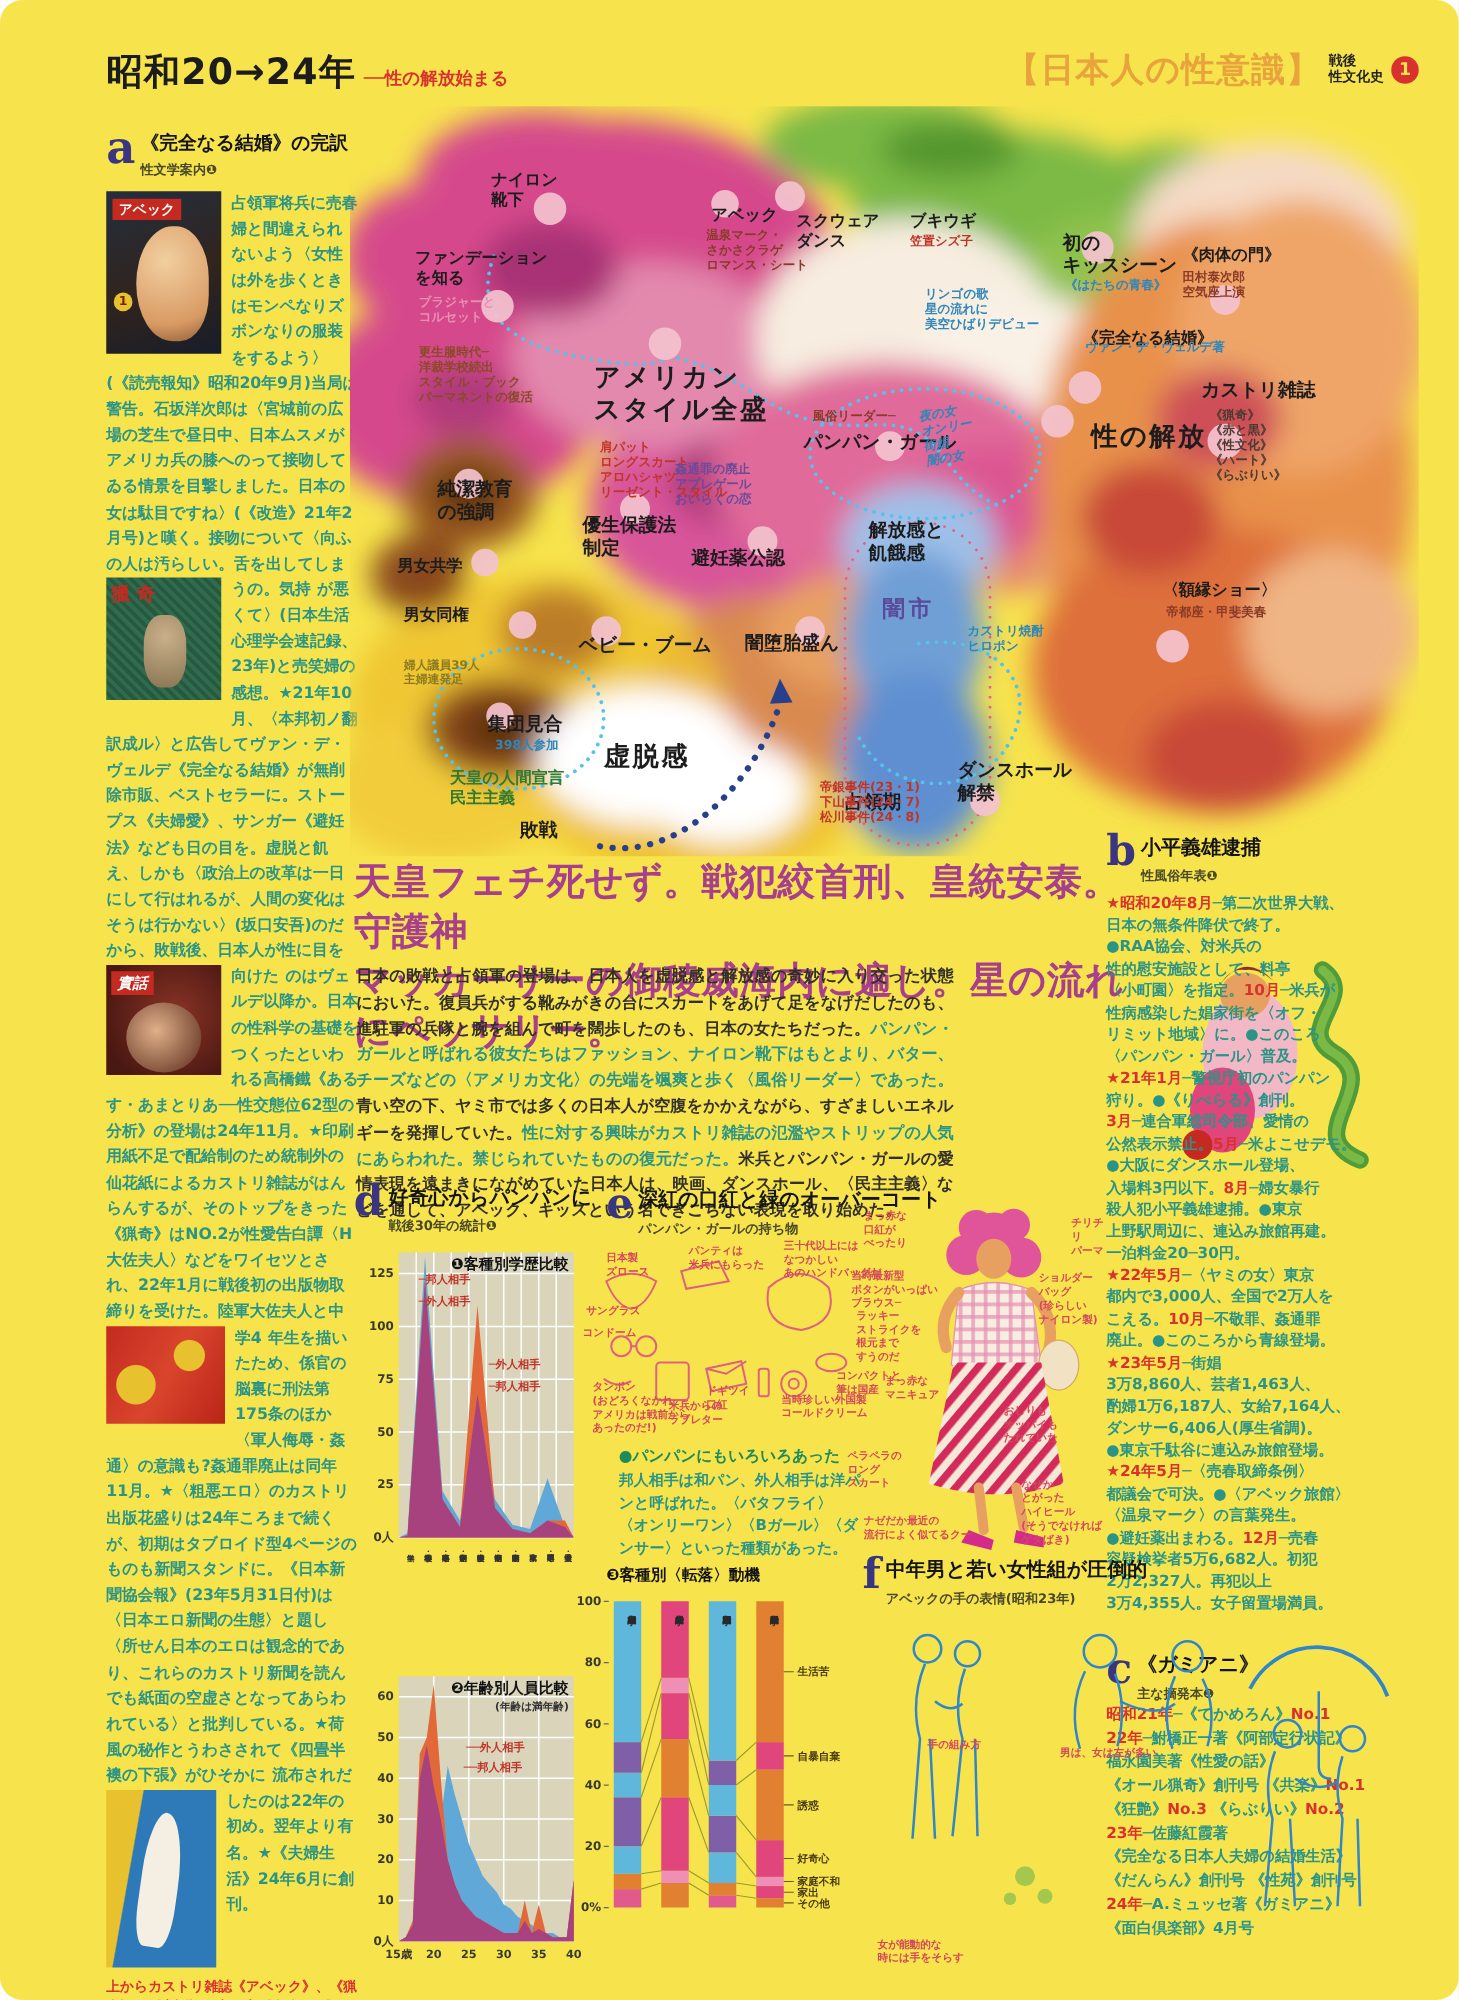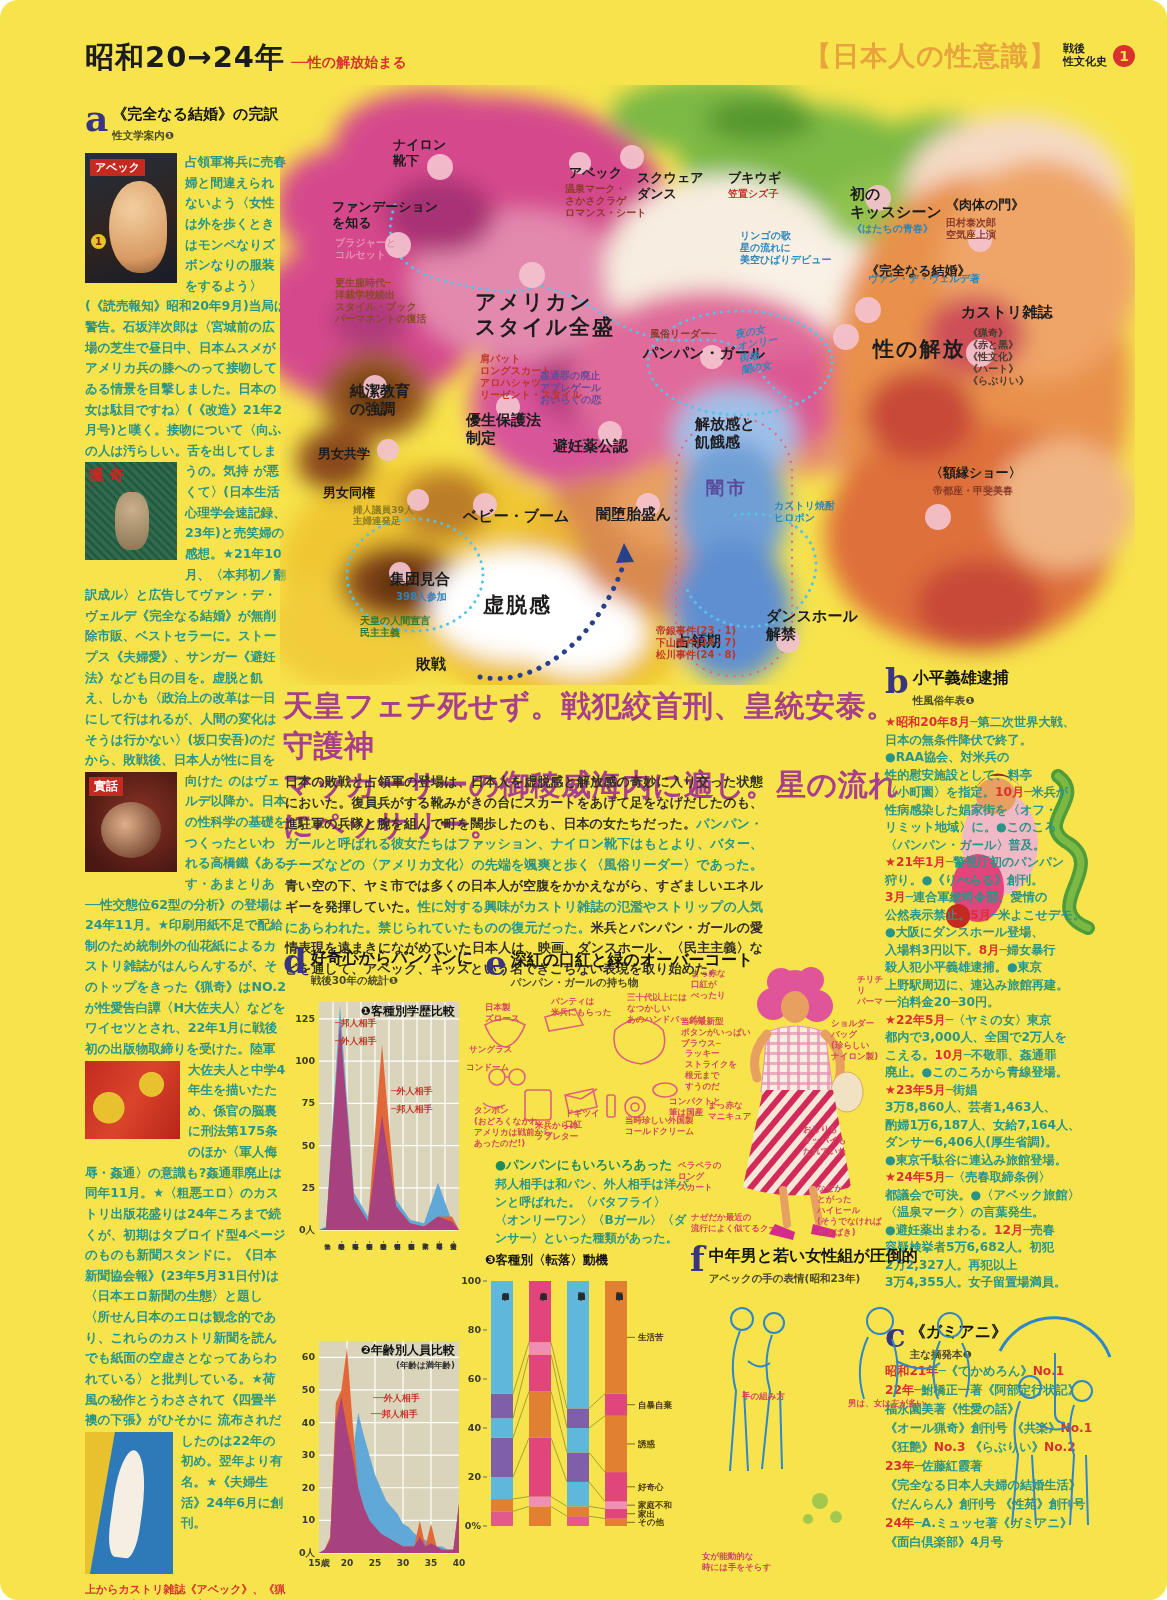--- a/index.html
+++ b/index.html
@@ -26,21 +26,21 @@
   #leftcol .sec-title{font-size:15px;}
   .lc-text{font-size:12.6px;line-height:1.48;color:#2A9486;font-weight:bold;text-align:justify;}
   .cover{float:left;margin:2px 8px 4px 0;position:relative;overflow:hidden;}
   .cover1{width:92px;height:130px;background:linear-gradient(160deg,#232e3e 0%,#31241e 55%,#171d2a 100%);}
   .cover1 .band{position:absolute;left:5px;top:6px;background:#C42A20;color:#fff;font-size:11px;font-weight:bold;padding:1px 5px;}
   .cover1 .pin{position:absolute;left:24px;top:28px;width:58px;height:92px;border-radius:50% 45% 40% 50%;background:radial-gradient(circle at 40% 30%,#F2CFA0,#D89A63 70%,#8a5a35);}
   .cover1 .num{position:absolute;left:6px;bottom:34px;width:15px;height:15px;border-radius:50%;background:#E8C22E;color:#7A1F12;font-size:10px;font-weight:bold;text-align:center;line-height:15px;}
   .cover2{width:92px;height:98px;background:repeating-linear-gradient(45deg,#2E6B4F 0 3px,#27593f 3px 6px);}
   .cover2 .t{position:absolute;left:4px;top:4px;right:4px;display:flex;justify-content:space-between;color:#C42A20;font-size:15px;font-weight:bold;font-family:"DejaVu Serif",serif;}
   .cover2 .fig{position:absolute;left:30px;top:30px;width:34px;height:58px;border-radius:40%;background:radial-gradient(circle at 50% 30%,#C9B08A,#8a7452);}
-  .cover3{width:92px;height:100px;background:radial-gradient(circle at 60% 45%,#8a3326,#4a1812 80%);}
+  .cover3{width:92px;height:88px;background:radial-gradient(circle at 60% 45%,#8a3326,#4a1812 80%);font-style:italic;}
   .cover3 .band{position:absolute;left:4px;top:5px;background:#C42A20;color:#fff;font-size:12px;font-weight:bold;padding:1px 5px;font-family:"DejaVu Serif",serif;}
   .cover3 .faces{position:absolute;left:16px;top:30px;width:60px;height:56px;border-radius:50%;background:radial-gradient(circle at 40% 40%,#E0B08A,#7a4a35 75%);}
   .cover4{width:95px;height:78px;background:
      radial-gradient(circle at 25% 60%,#E8C22E 0 18%,transparent 19%),
      radial-gradient(circle at 70% 30%,#E8C22E 0 14%,transparent 15%),
      linear-gradient(120deg,#C42A20 0%,#D9452C 50%,#B92418 100%);}
   .cover5{width:88px;height:142px;background:linear-gradient(100deg,#E8C22E 0 26%,#2E7AB8 27% 100%);}
   .cover5 .dancer{position:absolute;left:28px;top:18px;width:30px;height:108px;border-radius:45% 55% 30% 30%;background:#F4EFE2;transform:rotate(8deg);}
   .lc-caption{clear:both;font-size:11px;line-height:1.5;color:#D9322E;font-weight:bold;padding-top:4px;}
   
@@ -51,21 +51,21 @@
   .ml-black-lg{font-size:21px;letter-spacing:2px;}
   .ml-black-lg2{font-size:15px;}
   .ml-red{color:#C03428;font-size:10px;}
   .ml-darkred{color:#8A3A28;font-size:10px;}
   .ml-pink{color:#E890B2;font-size:10px;}
   .ml-brown{color:#8A4A28;font-size:10px;}
   .ml-blue{color:#2F86B8;font-size:10px;}
   .ml-blue-it{color:#2F86B8;font-size:10px;font-style:italic;transform:rotate(-10deg);}
   .ml-purple{color:#6A4A9A;font-size:10px;}
   .ml-olive{color:#8A7A20;font-size:9.5px;}
-  .ml-green{color:#2F7A30;font-size:10px;}
+  .ml-green{color:#2F7A30;font-size:13px;}
   .ml-navy-lg{color:#5A4A9A;font-size:18px;letter-spacing:3px;}
   .ml-dark{color:#4A3A30;font-size:10px;}
   
   #headline{position:absolute;left:283px;top:686px;width:620px;color:#A83F8C;font-weight:bold;font-size:30px;line-height:1.32;letter-spacing:.5px;font-family:"DejaVu Serif",serif;}
   #main-para{position:absolute;left:285px;top:772px;width:478px;font-size:13px;line-height:1.6;text-align:justify;font-weight:bold;}
   #main-para .ink{color:#33302a;}
   #main-para .teal{color:#2A9486;}
   #para-illo{position:absolute;left:938px;top:748px;width:196px;height:188px;}
   
   .rline{white-space:pre;font-size:12.2px;font-weight:bold;line-height:17.5px;}
@@ -282,21 +282,21 @@
         <span class="mlab ml-black-lg2" style="left: 363px; top: 259px;">パンパン・ガール</span>
         <span class="mlab ml-blue-it" style="left: 458px; top: 240px;">夜の女
 オンリー
 街娼
 闇の女</span>
         <span class="mlab ml-black-lg" style="left: 593px; top: 252px;">性の解放</span>
         <span class="mlab ml-black-lg2" style="left: 70px; top: 297px;">純潔教育
 の強調</span>
         <span class="mlab ml-black" style="left: 38px; top: 361px;">男女共学</span>
         <span class="mlab ml-black" style="left: 43px; top: 400px;">男女同権</span>
-        <span class="mlab ml-olive" style="left: 43px; top: 419px; margin-left: 30px;">婦人議員39人
+        <span class="mlab ml-olive" style="left: 43px; top: 442px;">婦人議員39人
 主婦連発足</span>
         <span class="mlab ml-black-lg2" style="left: 186px; top: 326px;">優生保護法
 制定</span>
         <span class="mlab ml-black-lg2" style="left: 273px; top: 352px;">避妊薬公認</span>
         <span class="mlab ml-purple" style="left: 260px; top: 285px;">姦通罪の廃止
 アプレゲール
 おいらくの恋</span>
         <span class="mlab ml-black-lg2" style="left: 183px; top: 422px;">ベビー・ブーム</span>
         <span class="mlab ml-black-lg2" style="left: 316px; top: 420px;">闇堕胎盛ん</span>
         <span class="mlab ml-black-lg2" style="left: 415px; top: 330px;">解放感と

